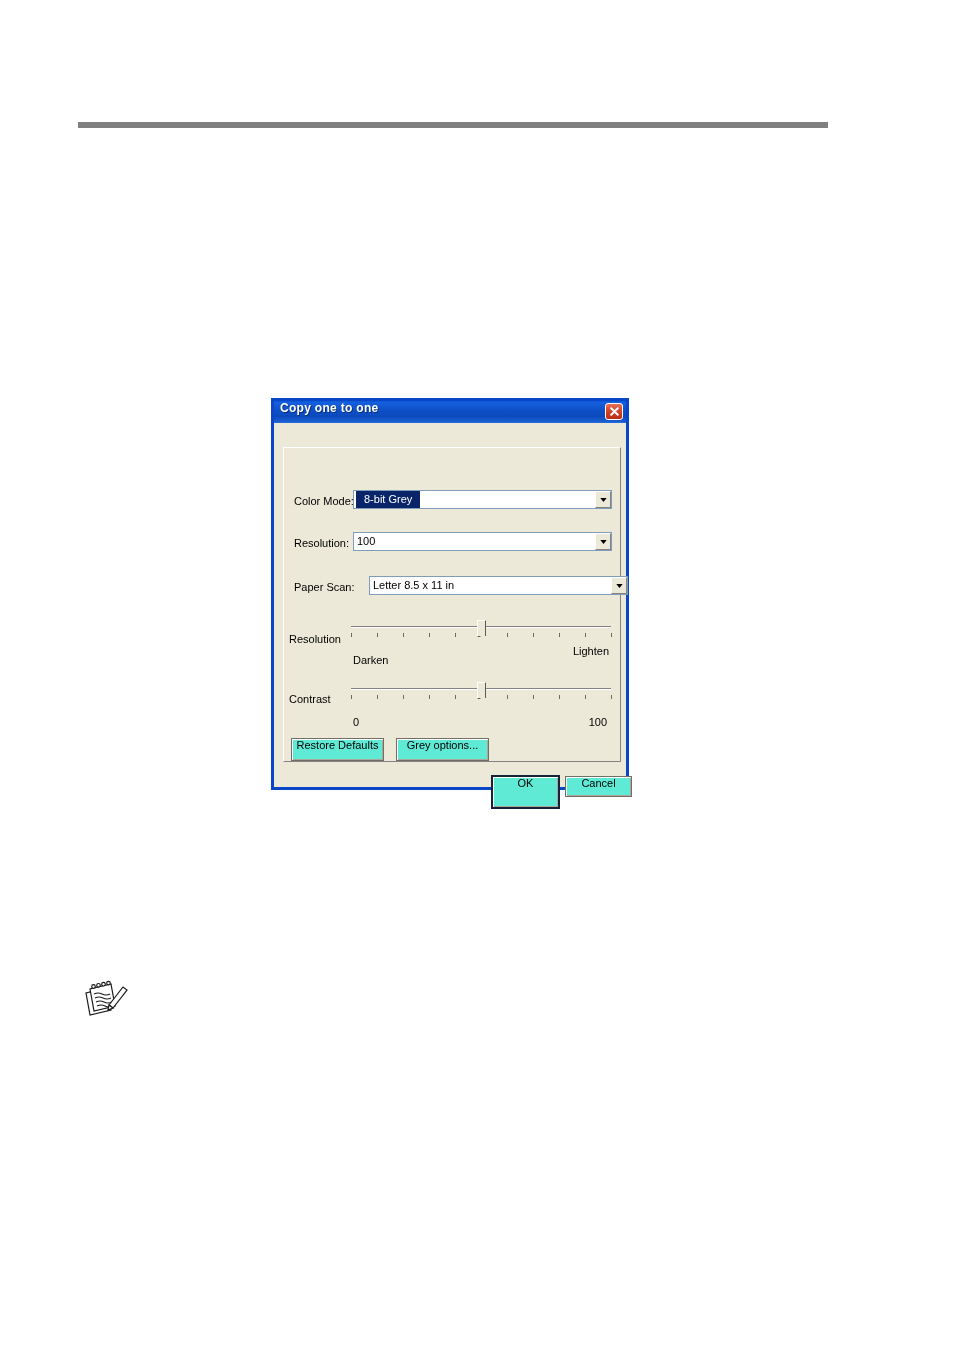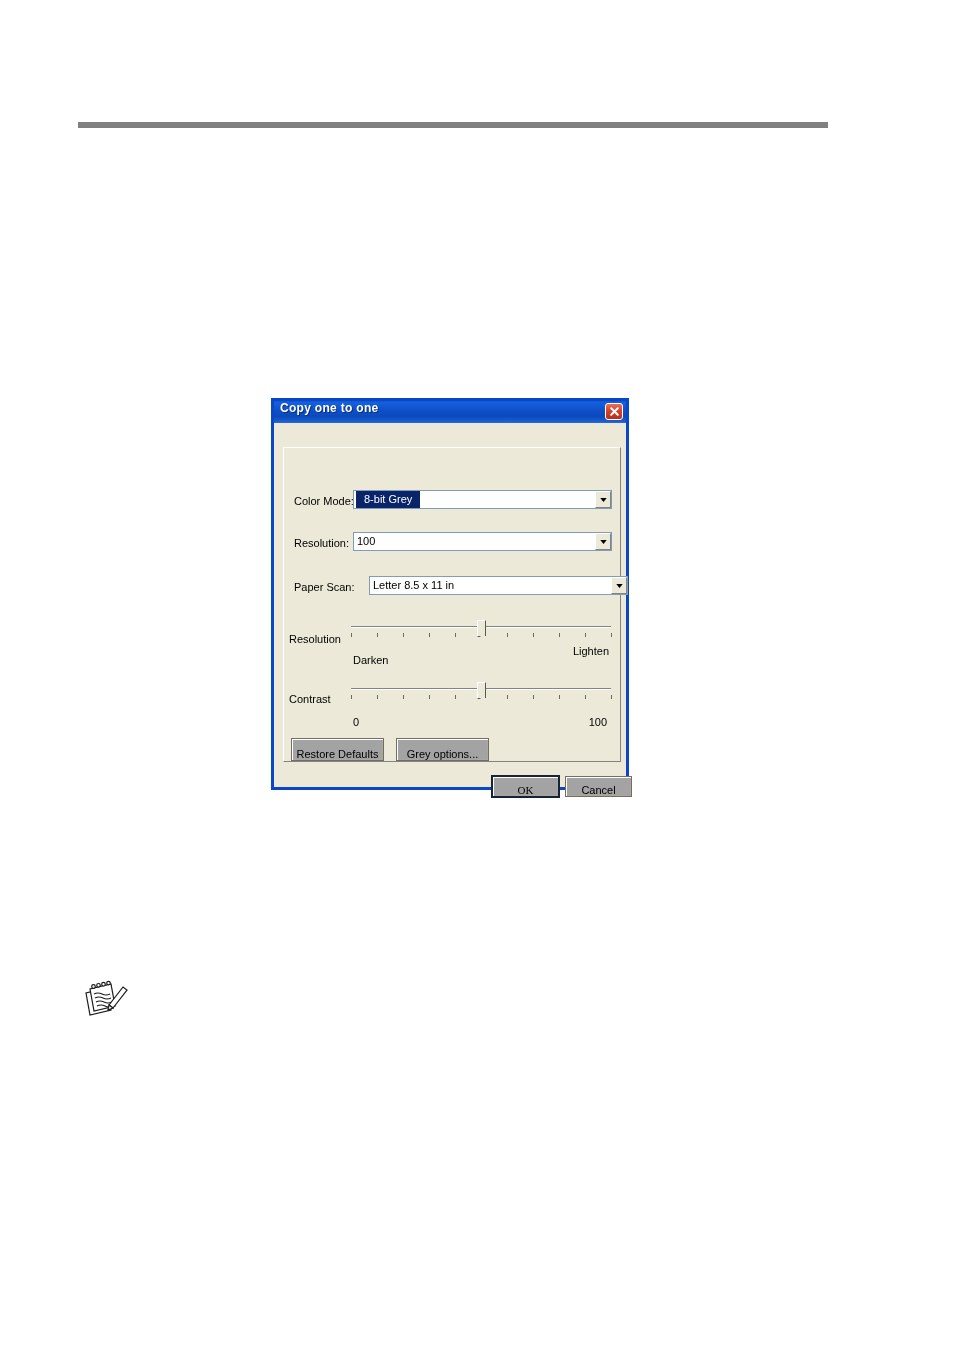--- a/index.html
+++ b/index.html
@@ -234,29 +234,29 @@
 
   .slider-cap {
     position: absolute;
     font-size: 11px;
     white-space: nowrap;
   }
 
   
   .btn {
     position: absolute;
-    background: #a3a3a3;
+    background: #5eead4;
     border: 1px solid #716f64;
     box-shadow: inset 1px 1px 0 #ffffff, inset -1px -1px 0 #aca899;
     box-sizing: border-box;
     font-family: "Liberation Sans", sans-serif;
     font-size: 11px;
     color: #000000;
     display: flex;
-    align-items: flex-end;
+    align-items: flex-start;
     justify-content: center;
     cursor: pointer;
     white-space: nowrap;
   }
   .btn.default {
     border: 1px solid #16213a;
     box-shadow: inset 1px 1px 0 #ffffff, inset -1px -1px 0 #aca899,
                 0 0 0 1px #16213a;
   }
 </style>
@@ -373,21 +373,21 @@
     <span class="slider-cap" style="left:79px; top:293px;">0</span>
     <span class="slider-cap" style="right:19px; top:293px;">100</span>
 
     <div class="btn" style="left:17px; top:315px; width:93px; height:23px;">
       <span>Restore Defaults</span>
     </div>
     <div class="btn" style="left:122px; top:315px; width:93px; height:23px;">
       <span>Grey options...</span>
     </div>
 
-    <div class="btn default" style="left:218px; top:353px; width:67px; height:21px;font-family:Liberation Serif, serif;">
+    <div class="btn default" style="left:218px; top:353px; width:67px; height:32px;">
       <span>OK</span>
     </div>
     <div class="btn" style="left:291px; top:353px; width:67px; height:21px;">
       <span>Cancel</span>
     </div>
 
   </div>
 </div>
 
 </body></html>

